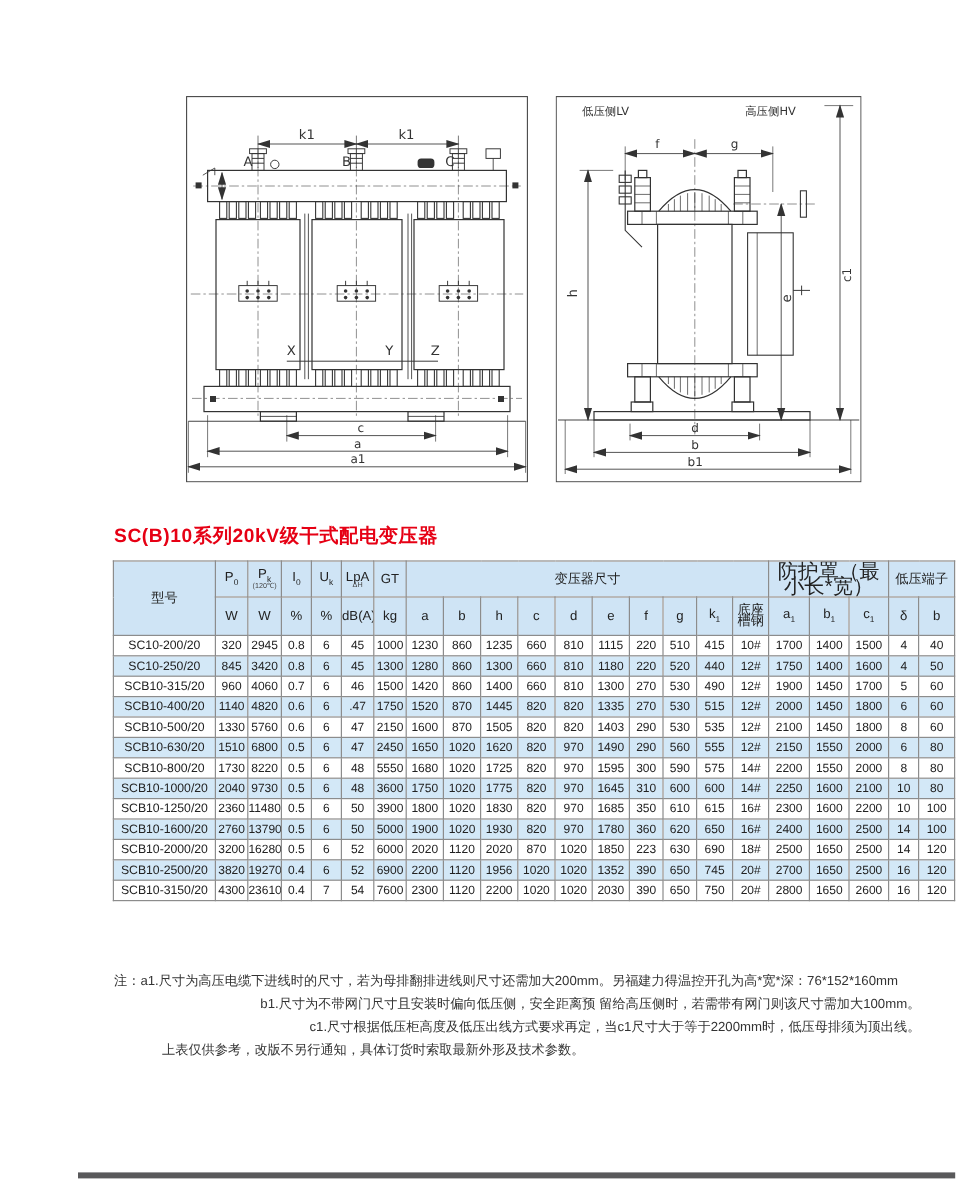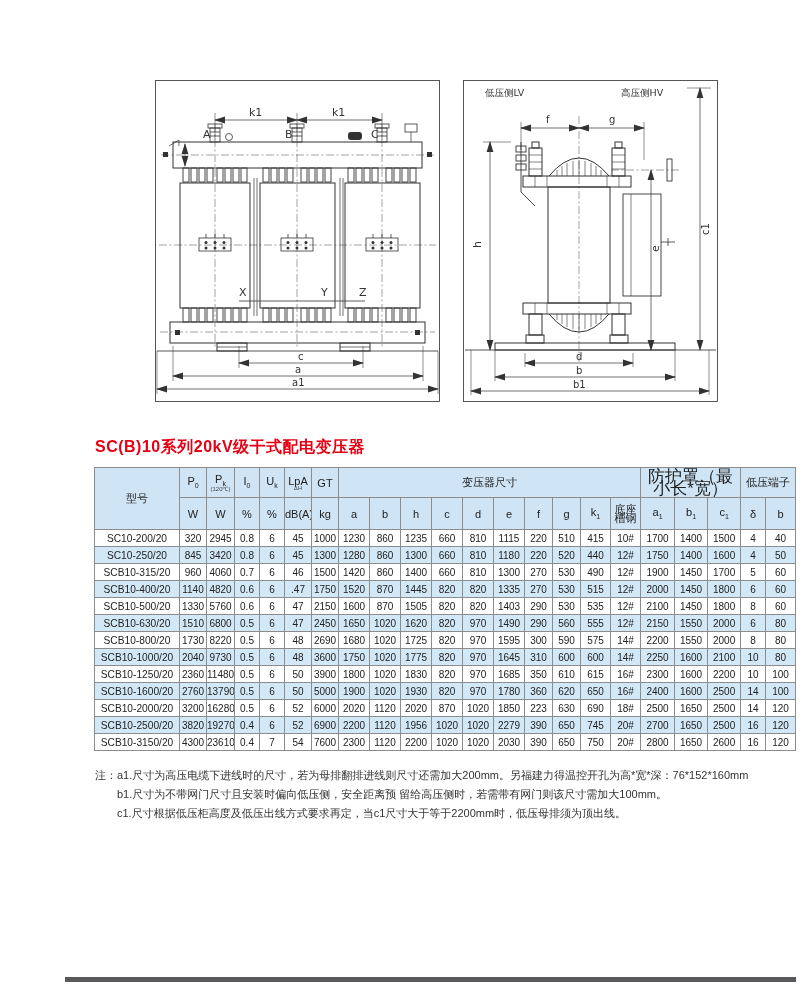--- a/index.html
+++ b/index.html
@@ -17,24 +17,24 @@
   thead th{background:#cfe4f5;font-weight:normal;font-size:11px;color:#222;}
   thead tr.r1 th{height:29px;}
   thead tr.r2 th{height:31px;font-size:11px;}
   thead .wrapcell{white-space:normal;line-height:12px;font-size:17px;}
   sub{font-size:7px;}
   .tiny{font-size:6px;line-height:6px;margin-top:-2px;color:#444;}
   .twoline{font-size:8.5px;line-height:9px;}
   tbody td{height:16px;font-size:10px;color:#222;}
   tbody td.model{font-size:10.2px;margin-top:28px;}
   tbody tr.alt td{background:#d3e8f7;}
-  .notes{position:absolute;left:95px;top:766px;width:672px;font-size:11px;
+  .notes{position:absolute;left:95px;top:809px;width:672px;font-size:11px;
          line-height:19px;color:#333;}
   .note-line{white-space:nowrap;}
-  .indent1{padding-left:22px;}
+  .indent1{padding-left:22px;text-align:right;}
   .indent2{padding-left:40px;}
   .footer-rule{position:absolute;left:65px;top:977px;width:731px;height:5px;background:#59595b;}
 </style>
 </head>
 <body>
 
 <div class="page">
 
   <svg class="drawL" width="285" height="322" viewBox="0 0 285 322">
     <defs>
@@ -471,21 +471,21 @@
             <td>6</td>
             <td>80</td>
           </tr>
           <tr>
             <td class="model">SCB10-800/20</td>
             <td>1730</td>
             <td>8220</td>
             <td>0.5</td>
             <td>6</td>
             <td>48</td>
-            <td>2690</td>
+            <td>5550</td>
             <td>1680</td>
             <td>1020</td>
             <td>1725</td>
             <td>820</td>
             <td>970</td>
             <td>1595</td>
             <td>300</td>
             <td>590</td>
             <td>575</td>
             <td>14#</td>
@@ -597,21 +597,21 @@
             <td>19270</td>
             <td>0.4</td>
             <td>6</td>
             <td>52</td>
             <td>6900</td>
             <td>2200</td>
             <td>1120</td>
             <td>1956</td>
             <td>1020</td>
             <td>1020</td>
-            <td>2279</td>
+            <td>1352</td>
             <td>390</td>
             <td>650</td>
             <td>745</td>
             <td>20#</td>
             <td>2700</td>
             <td>1650</td>
             <td>2500</td>
             <td>16</td>
             <td>120</td>
           </tr>
@@ -640,16 +640,17 @@
             <td>120</td>
           </tr>
         </tbody>
   </table>
   </div>
 
   <div class="notes">
     <div class="note-line"><span>注：</span><span>a1.尺寸为高压电缆下进线时的尺寸，若为母排翻排进线则尺寸还需加大200mm。另福建力得温控开孔为高*宽*深：76*152*160mm</span></div>
     <div class="note-line indent1">b1.尺寸为不带网门尺寸且安装时偏向低压侧，安全距离预 留给高压侧时，若需带有网门则该尺寸需加大100mm。</div>
     <div class="note-line indent1">c1.尺寸根据低压柜高度及低压出线方式要求再定，当c1尺寸大于等于2200mm时，低压母排须为顶出线。</div>
+    <div class="note-line indent2">上表仅供参考，改版不另行通知，具体订货时索取最新外形及技术参数。</div>
   </div>
 
   <div class="footer-rule"></div>
 </div>
 
 </body></html>

